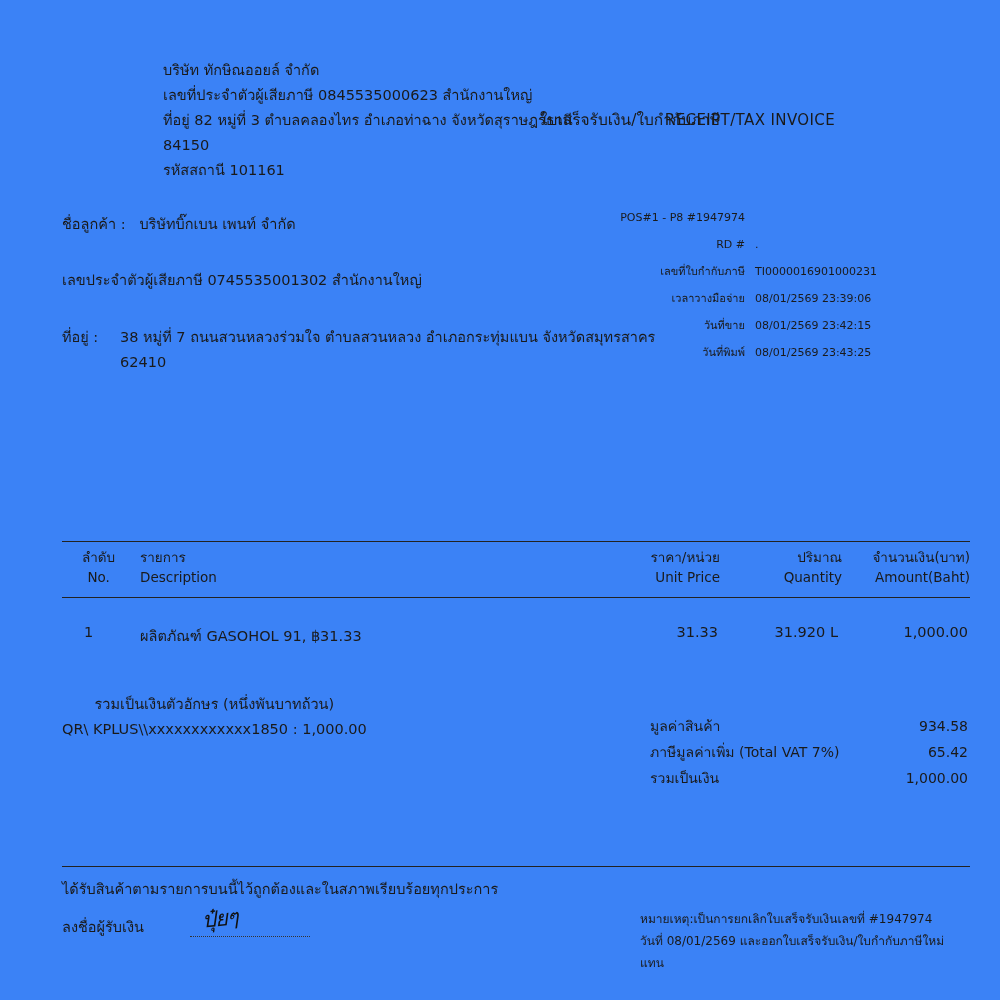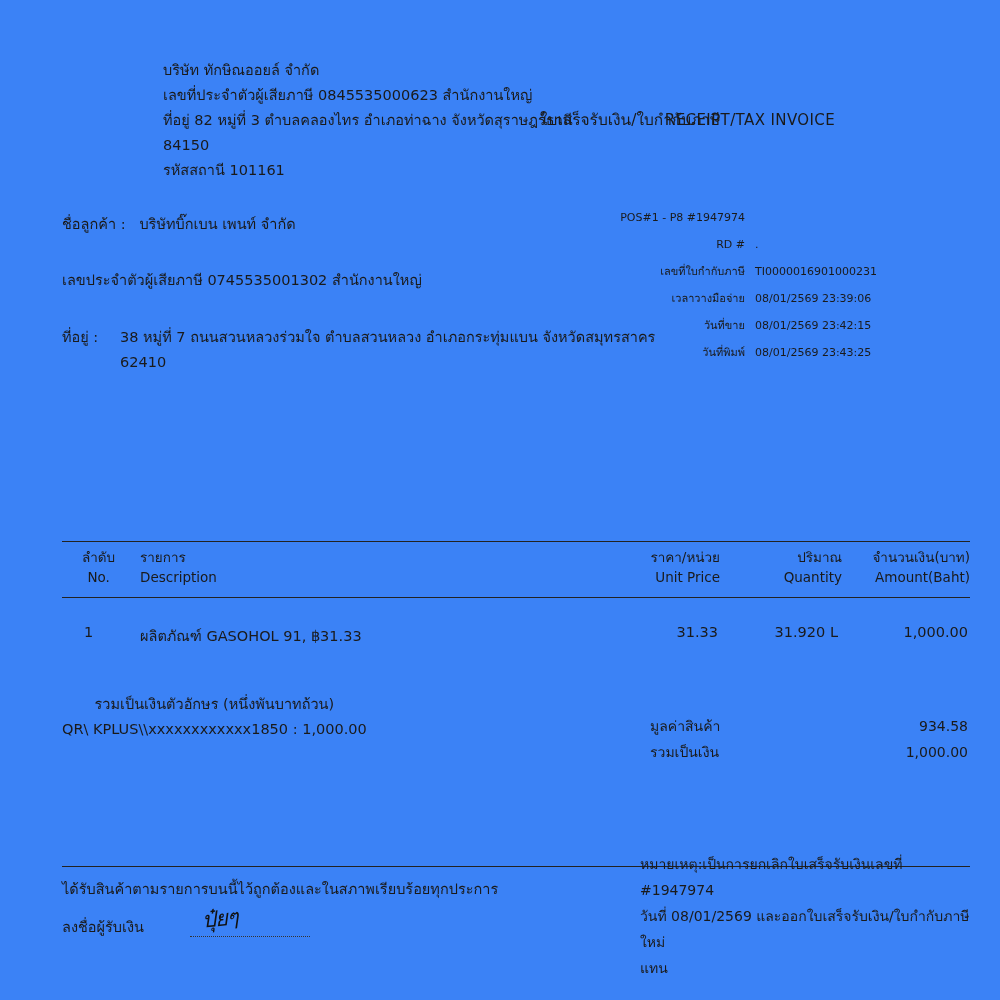--- a/index.html
+++ b/index.html
@@ -205,22 +205,22 @@
     font-style: italic;
     font-size: 22px;
     color: #111;
     transform: rotate(-6deg);
     letter-spacing: -1px;
   }
   .footer-right {
     position: absolute;
     left: 640px;
     right: 20px;
-    top: 852px;
-    font-size: 14px;
+    top: 908px;
+    font-size: 12px;
     line-height: 1.85;
   }
 </style>
 </head>
 <body>
 
 <div class="page">
 
   <div class="seller-block">
     <div class="seller-name">บริษัท ทักษิณออยล์ จำกัด</div>
@@ -313,20 +313,24 @@
     <div>รวมเป็นเงินตัวอักษร (หนึ่งพันบาทถ้วน)</div>
     <div>QR\ KPLUS\\xxxxxxxxxxxx1850 : 1,000.00</div>
   </div>
 
   <div class="totals">
     <div class="tot-row">
       <span class="tot-label">มูลค่าสินค้า</span>
       <span class="tot-value">934.58</span>
     </div>
     <div class="tot-row">
+      <span class="tot-label">ภาษีมูลค่าเพิ่ม (Total VAT 7%)</span>
+      <span class="tot-value">65.42</span>
+    </div>
+    <div class="tot-row">
       <span class="tot-label">รวมเป็นเงิน</span>
       <span class="tot-value">1,000.00</span>
     </div>
   </div>
 
   <div class="footer-left">
     <div>ได้รับสินค้าตามรายการบนนี้ไว้ถูกต้องและในสภาพเรียบร้อยทุกประการ</div>
     <div class="sign-row">
       <span class="sign-label">ลงชื่อผู้รับเงิน</span>
       <span class="signature">ปุ๋ยๆ</span>

